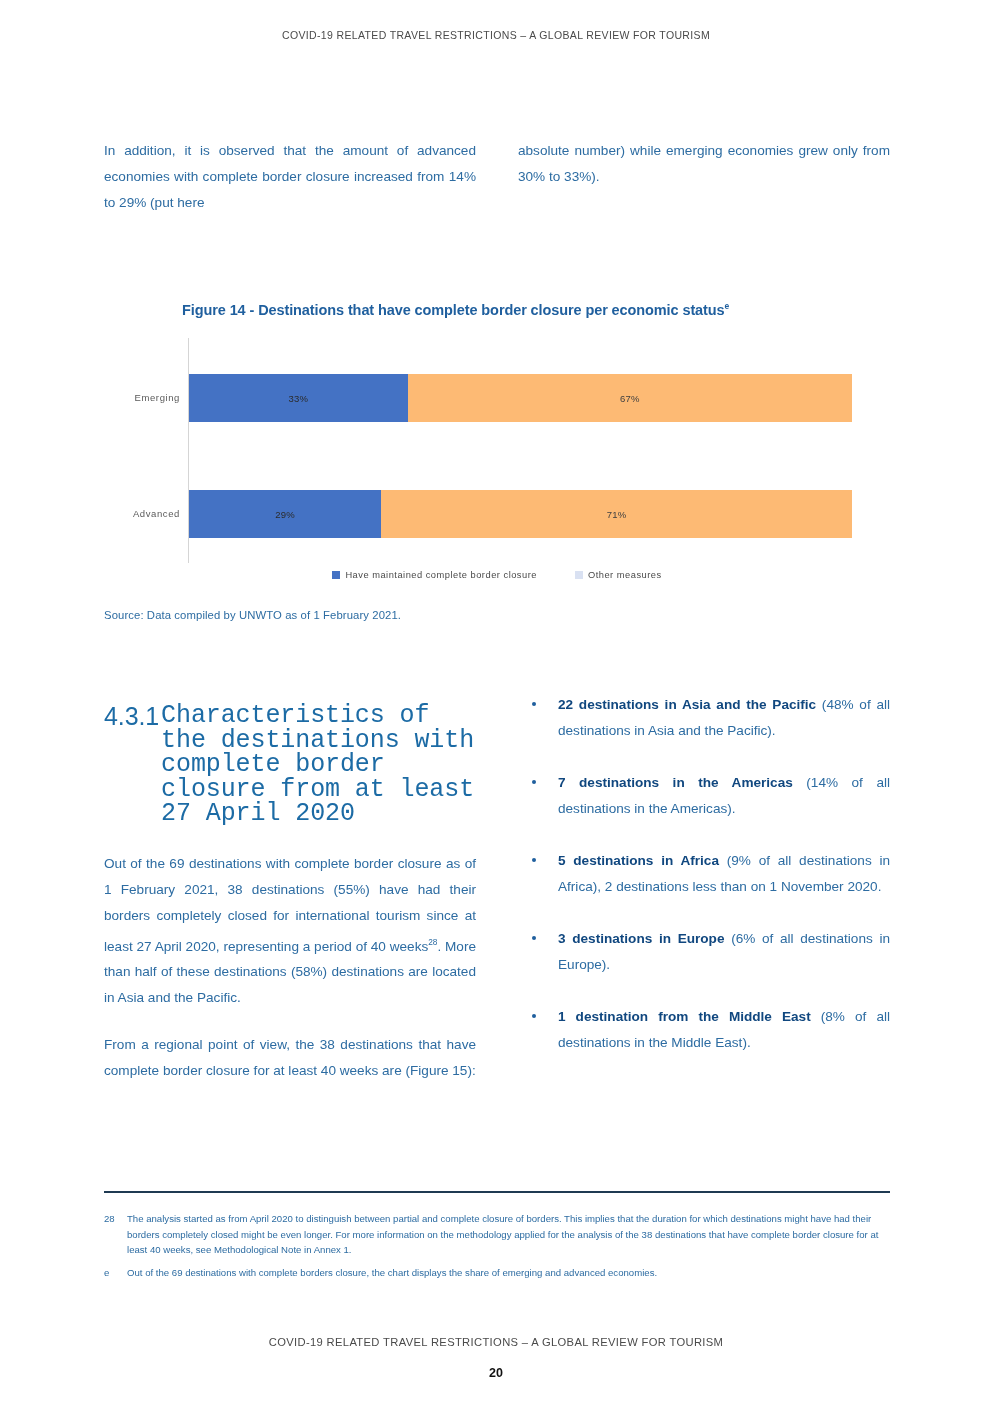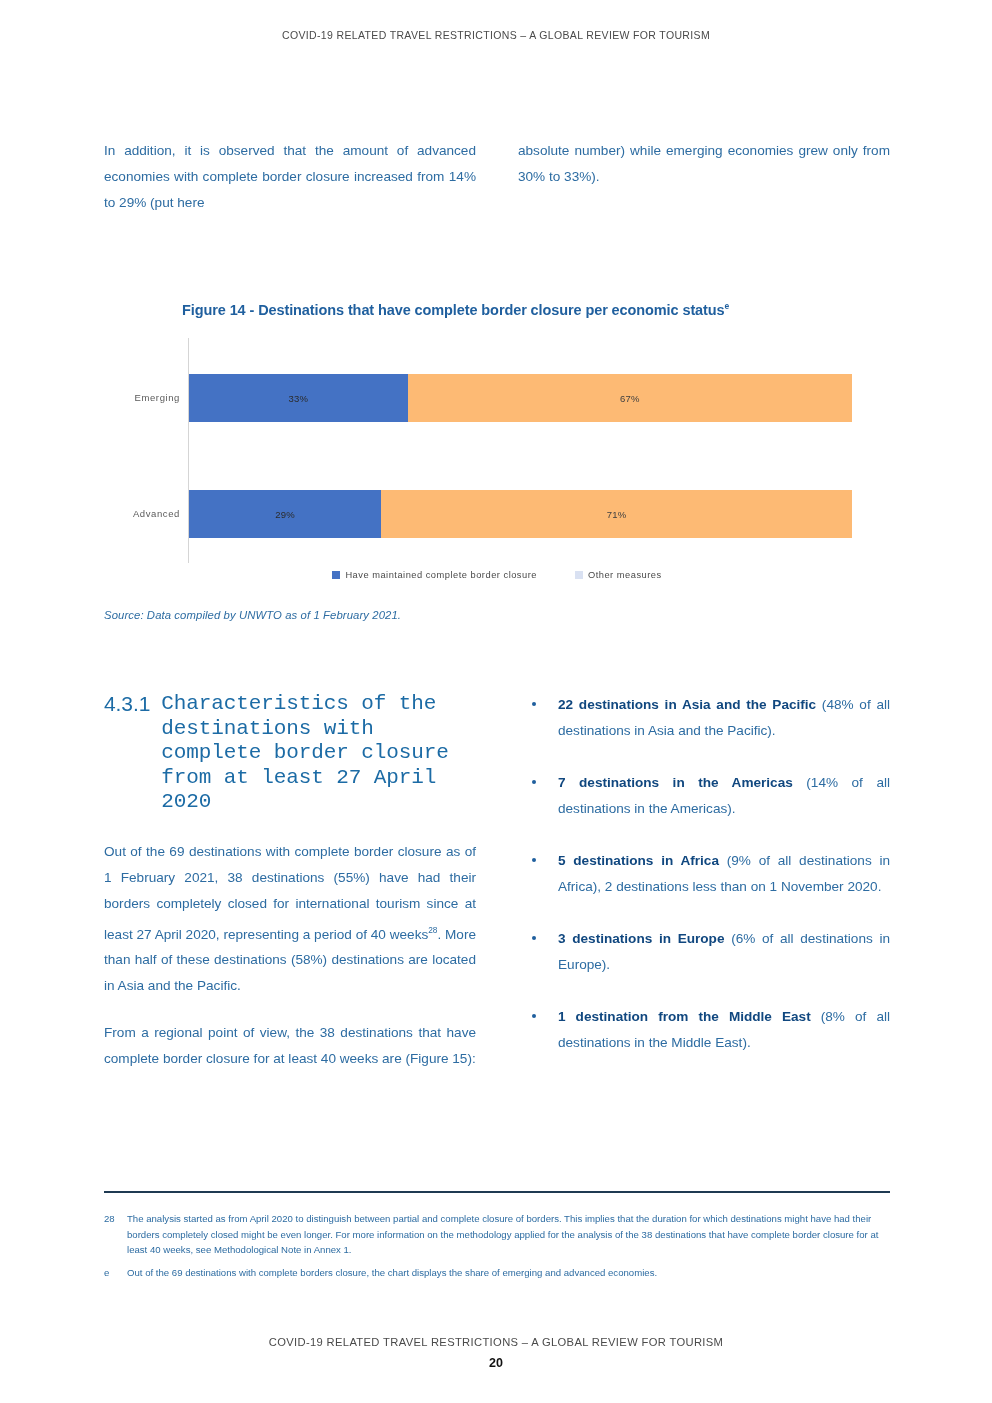--- a/index.html
+++ b/index.html
@@ -169,44 +169,43 @@
     letter-spacing: 0.5px;
   }
 
   .source-note {
     position: absolute;
     top: 609px;
     left: 104px;
     font-size: 11.3px;
     color: #2d6ca2;
     letter-spacing: 0.1px;
-    font-style: italic;
   }
 
   
   .section {
     position: absolute;
     top: 692px;
     left: 104px;
     width: 786px;
     display: flex;
     gap: 42px;
   }
   .section .col {
     width: 372px;
   }
 
   .h3 {
     display: flex;
-    gap: 11px;
-    font-size: 21px;
+    gap: 2px;
+    font-size: 25px;
     line-height: 24.5px;
     font-weight: normal;
     color: #1c6ba5;
-    margin: 0 0 24px 0;
+    margin: 12px 0 24px 0;
     letter-spacing: -0.1px;
   }
   .h3 .num { flex: 0 0 auto; }
   .h3 .txt { flex: 1 1 auto; font-family: Liberation Mono, monospace; }
 
   .section p.body-text { margin: 0 0 21px 0; }
   .section p.body-text:last-child { margin-bottom: 0; }
   .body-text sup {
     font-size: 8.3px;
     vertical-align: super;
@@ -280,21 +279,21 @@
     left: 0;
     width: 992px;
     text-align: center;
   }
   .footer-title {
     font-size: 11.2px;
     letter-spacing: 0.35px;
     color: #4a4a4a;
   }
   .footer-page {
-    margin-top: 8px;
+    margin-top: 18px;
     font-size: 12.5px;
     font-weight: bold;
     color: #111111;
   }
 </style>
 </head>
 <body>
 
 <div class="page">
 

